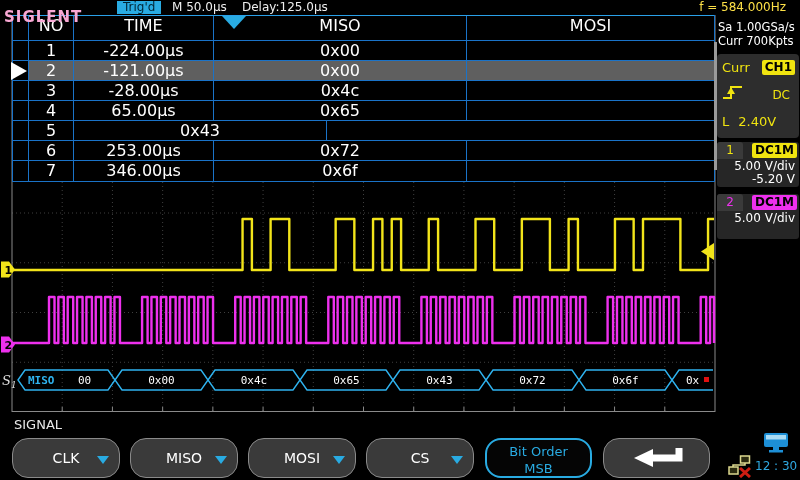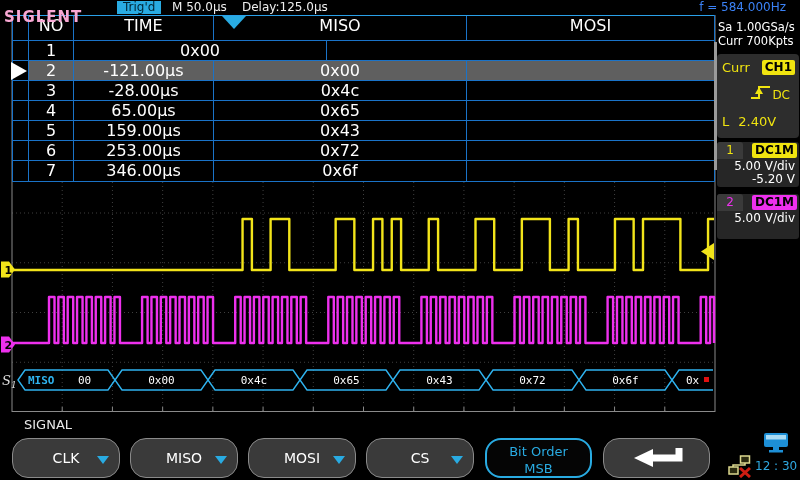--- a/index.html
+++ b/index.html
@@ -5,21 +5,21 @@
   *{margin:0;padding:0;box-sizing:border-box}
   html,body{width:800px;height:480px;background:#000;overflow:hidden}
   body{font-family:"DejaVu Sans",sans-serif;color:#fff;position:relative}
 
   
   #topbar{position:absolute;left:0;top:0;width:800px;height:15px;background:#000;z-index:30;font-size:12px;line-height:14px}
   #logo{position:absolute;left:4px;top:10px;font-weight:bold;font-size:15px;letter-spacing:1px;color:#f9a8d4}
   #trigstatus{position:absolute;left:117px;top:1px;background:#29abe2;color:#002636;padding:0 6px;height:13px;line-height:13px}
   #timebase{position:absolute;left:172px;top:0;color:#eee}
   #delay{position:absolute;left:242px;top:0;color:#eee}
-  #freq{position:absolute;right:14px;top:0;color:#3b82f6}
+  #freq{position:absolute;right:14px;top:0;color:#fde047}
 
   
   #plot{position:absolute;left:0;top:0;z-index:1}
   .grid{stroke:#3f3f3f;stroke-width:1;stroke-dasharray:1 3}
   .plotborder{stroke:#8a8a8a;stroke-width:1}
   .trace{fill:none;stroke-width:2.4;stroke-linejoin:round}
   .frame{fill:none;stroke:#2fb3ef;stroke-width:1.4}
   .bustext{fill:#fff;font:11px "DejaVu Sans Mono",monospace}
   .buslabel{fill:#2fb3ef;font:bold 11px "DejaVu Sans Mono",monospace}
   .mklabel{fill:#000;font:bold 11px "DejaVu Sans",sans-serif}
@@ -42,37 +42,37 @@
   #delaymarker{position:absolute;left:222px;top:16px;width:0;height:0;border-left:12px solid transparent;border-right:12px solid transparent;border-top:13px solid #29abe2;z-index:20}
 
   
   #sidebar{position:absolute;left:716px;top:15px;width:84px;height:465px;background:#000;z-index:10}
   #acq{padding:5px 0 0 2px;font-size:11.5px;line-height:14px;color:#fff;white-space:nowrap}
   #trigpanel{position:absolute;left:1px;top:39px;width:82px;height:84px;background:#2d2d2d;border-radius:4px}
   .tr1{display:flex;justify-content:space-between;align-items:center;padding:6px 4px 0 5px}
   .trigtype{color:#f0e410;font-size:13px}
   .badge-y{background:#f0e410;color:#000;font-weight:bold;font-size:12px;line-height:15px;padding:0 3px;border-radius:2px}
   .badge-m{background:#ee30ee;color:#000;font-weight:bold;font-size:12px;line-height:15px;padding:0 3px;border-radius:2px}
-  .tr2{display:flex;justify-content:flex-end;align-items:center;padding:9px 9px 0 5px}
+  .tr2{display:flex;justify-content:space-between;align-items:center;padding:9px 9px 0 5px}
   .trigdc{color:#f0e410;font-size:12px}
   .tr3{padding:9px 0 0 5px;color:#f0e410;font-size:13px}
   .tr3 .lvl-l{margin-right:9px}
   .chpanel{position:absolute;left:1px;width:82px;height:45px;background:#262626;border-radius:3px}
   #ch1panel{top:127px}
   #ch2panel{top:179px}
   .chhead{display:flex;justify-content:space-between;height:17px}
   .chtab{width:26px;background:#3a3a3a;border-radius:3px 3px 0 0;text-align:center;font-size:12px;line-height:17px}
   #ch1panel .chtab{color:#f0e410}
   #ch2panel .chtab{color:#ee30ee}
   .chbadge{margin:1px 2px}
   .chbody{text-align:right;padding:1px 4px 15px 0;font-size:12px;line-height:13px;color:#fff}
 
   
   #bottombar{position:absolute;left:0;top:412px;width:716px;height:68px;background:#000;z-index:10}
-  #signal-label{position:absolute;left:24px;top:5px;font-size:13px;color:#e8e8e8}
+  #signal-label{position:absolute;left:14px;top:5px;font-size:13px;color:#e8e8e8}
   .mbtn{position:absolute;top:26px;width:108px;height:40px;background:#3a3a3a;border:1px solid #8a8a8a;border-radius:16px;text-align:center;cursor:pointer}
   .mbtn .blabel{display:block;font-size:14px;color:#fff;line-height:38px}
   .dropdown-arrow{position:absolute;right:10px;top:17px;width:0;height:0;border-left:6px solid transparent;border-right:6px solid transparent;border-top:8px solid #29abe2}
   #btn-clk{left:12px}#btn-miso{left:130px}#btn-mosi{left:248px}#btn-cs{left:366px}
   #btn-bitorder{left:485px;width:107px;background:#050505;border:2px solid #29abe2}
   #btn-bitorder .bl2{display:block;font-size:13px;line-height:17px;color:#29abe2}
   #btn-bitorder .bl2:first-child{padding-top:3px}
   #btn-back{left:603px;width:107px}
   #btn-back svg{margin-top:5px}
 
@@ -163,20 +163,21 @@
   <div class="trow thead">
     <div class="tc c0"></div>
     <div class="tc c1">NO</div>
     <div class="tc c2">TIME</div>
     <div class="tc c3">MISO</div>
     <div class="tc c4">MOSI</div>
   </div>
   <div class="trow">
     <div class="tc c0"></div>
     <div class="tc c1">1</div>
+    <div class="tc c2">-224.00µs</div>
     <div class="tc c3">0x00</div>
     <div class="tc c4"></div>
   </div>
   <div class="trow sel">
     <div class="tc c0">
         <div id="rowptr"></div>
       </div>
     <div class="tc c1">2</div>
     <div class="tc c2">-121.00µs</div>
     <div class="tc c3">0x00</div>
@@ -192,21 +193,20 @@
   <div class="trow">
     <div class="tc c0"></div>
     <div class="tc c1">4</div>
     <div class="tc c2">65.00µs</div>
     <div class="tc c3">0x65</div>
     <div class="tc c4"></div>
   </div>
   <div class="trow">
     <div class="tc c0"></div>
     <div class="tc c1">5</div>
-    <div class="tc c2">159.00µs</div>
     <div class="tc c3">0x43</div>
     <div class="tc c4"></div>
   </div>
   <div class="trow">
     <div class="tc c0"></div>
     <div class="tc c1">6</div>
     <div class="tc c2">253.00µs</div>
     <div class="tc c3">0x72</div>
     <div class="tc c4"></div>
   </div>

